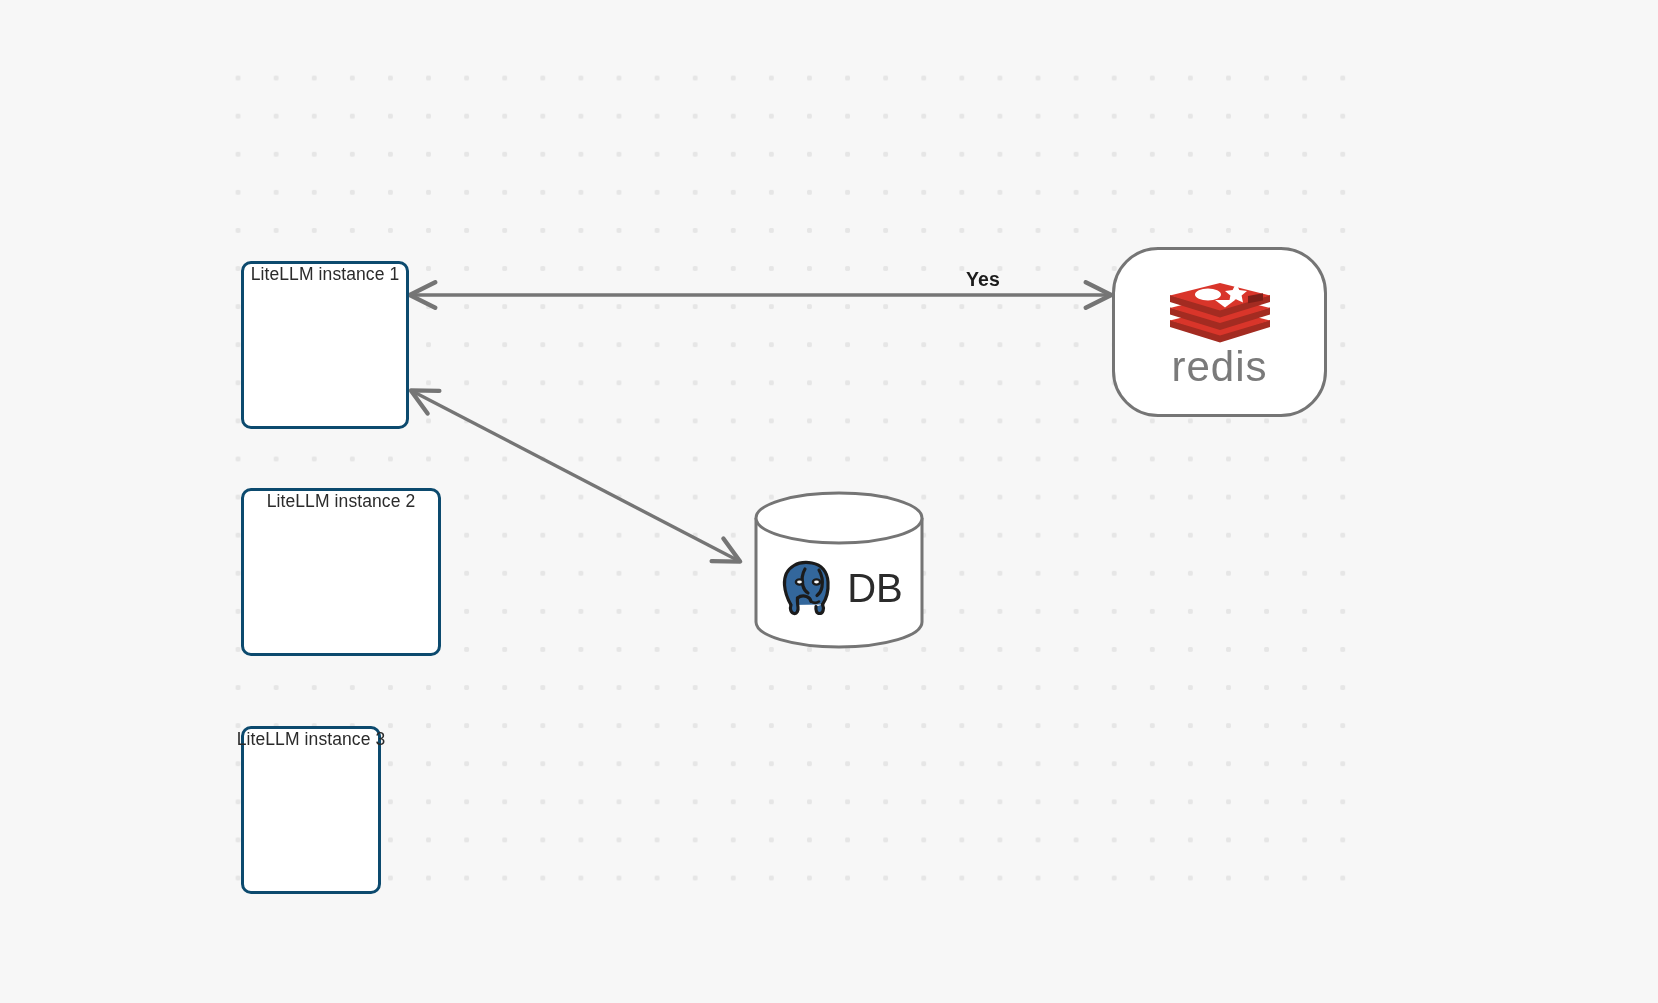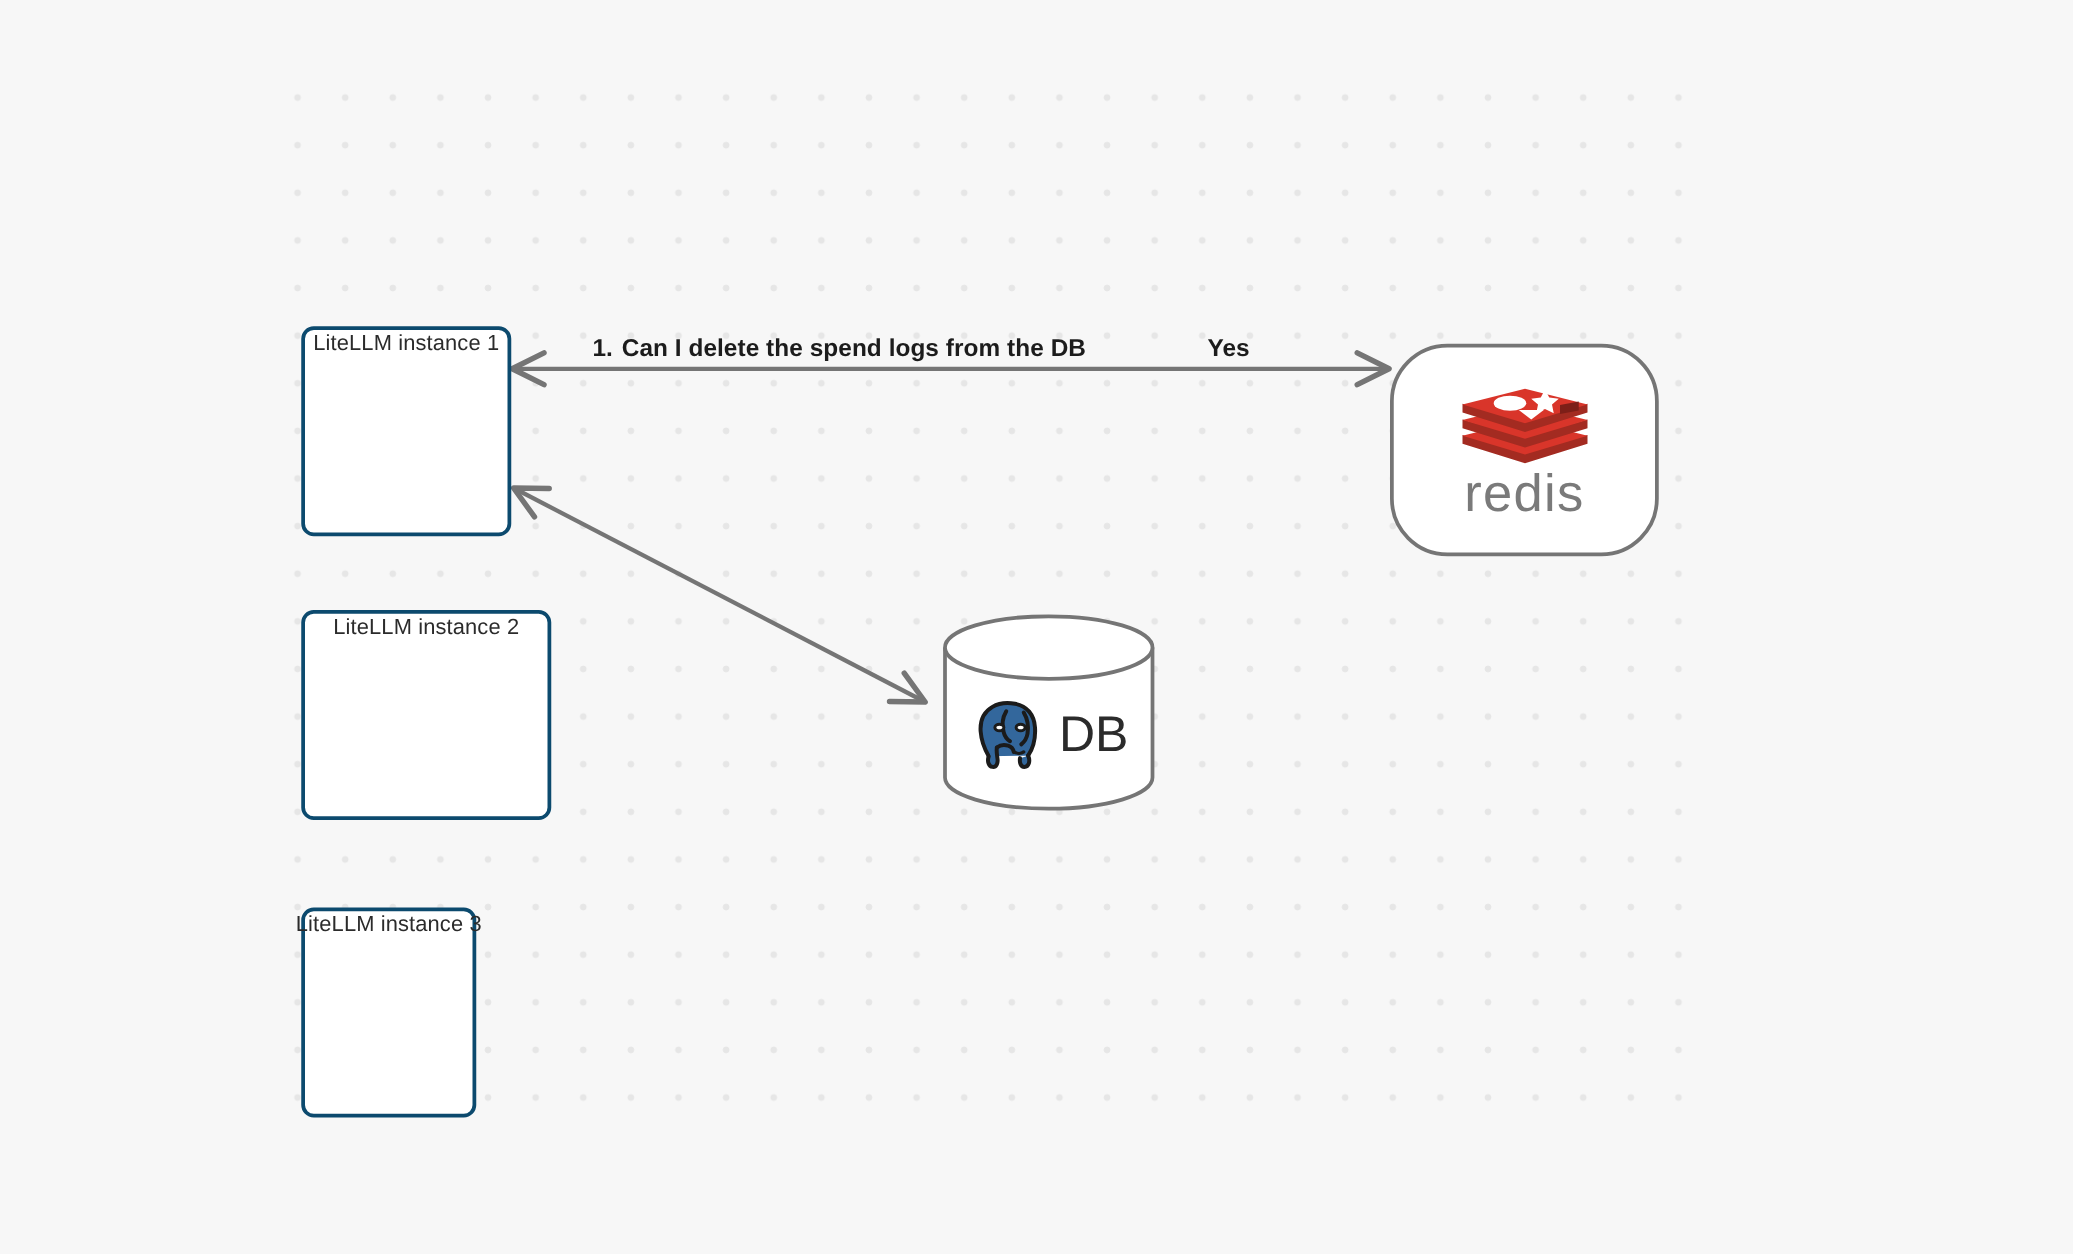--- a/index.html
+++ b/index.html
@@ -65,21 +65,21 @@
   }
 
   #node-instance-1 { left: 241px; top: 261px; width: 168px; height: 168px; }
   #node-instance-2 { left: 241px; top: 488px; width: 200px; height: 168px; }
   #node-instance-3 { left: 241px; top: 714px; width: 140px; height: 168px; margin-top: 12px; }
 
   
   #node-redis {
     position: absolute;
     left: 1112px;
-    top: 275px;
+    top: 247px;
     width: 215px;
     height: 170px;
     background: #ffffff;
     border: 3px solid #757575;
     border-radius: 46px;
     box-sizing: border-box;
     display: flex;
     flex-direction: column;
     align-items: center;
     justify-content: center;
@@ -209,22 +209,19 @@
           <path d="M 44 15 C 47 20 48 26 47 32 C 46.4 35.5 44.5 38.5 42 40.5" fill="none"></path>
           <ellipse cx="24.5" cy="27" rx="3.6" ry="2.6" fill="#ffffff" stroke-width="2.4"></ellipse>
           <ellipse cx="41.5" cy="27" rx="3.6" ry="2.6" fill="#ffffff" stroke-width="2.4"></ellipse>
           <path d="M 36 46.5 C 38.5 48 42 48 44 46.5" fill="none" stroke-width="2.6"></path>
         </g>
       </svg>
       <span id="db-text">DB</span>
     </div>
   </div>
 
-  <div class="edge-label" id="label-step-1">
-    <span class="step-num">1.</span><span>Can I delete the spend logs from the DB</span>
-  </div>
 
   <div class="edge-label" id="label-yes">
     <span>Yes</span>
   </div>
 
 
 </div>
 
 </body></html>

